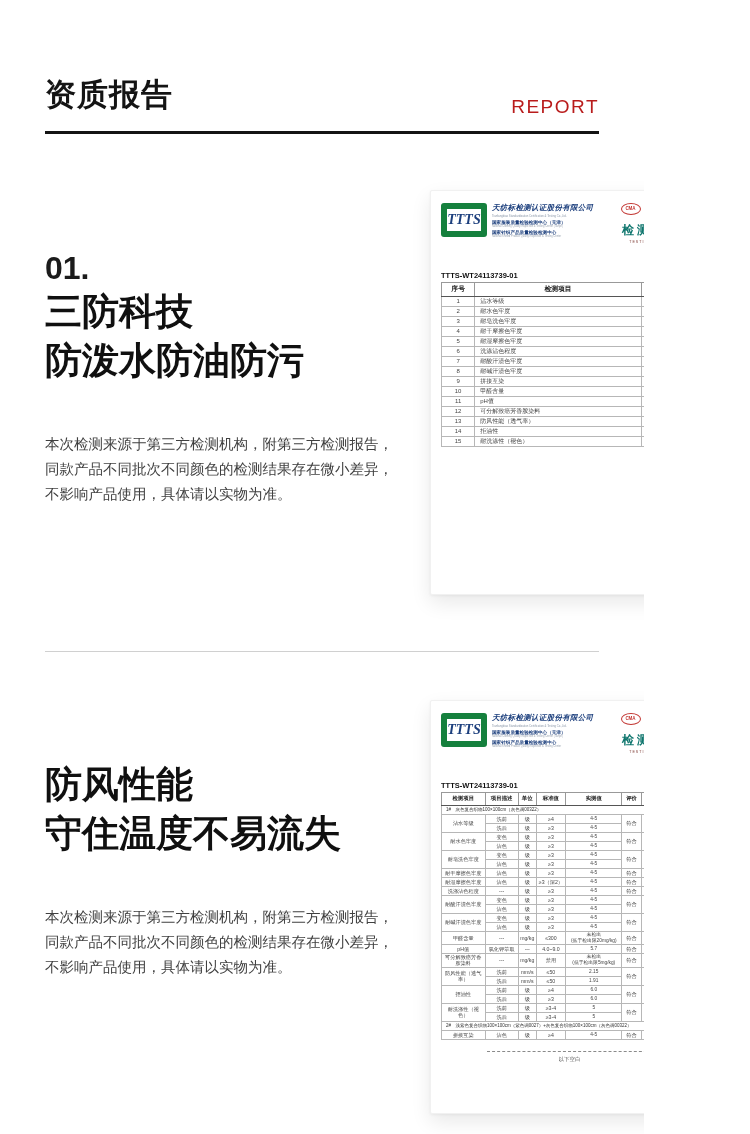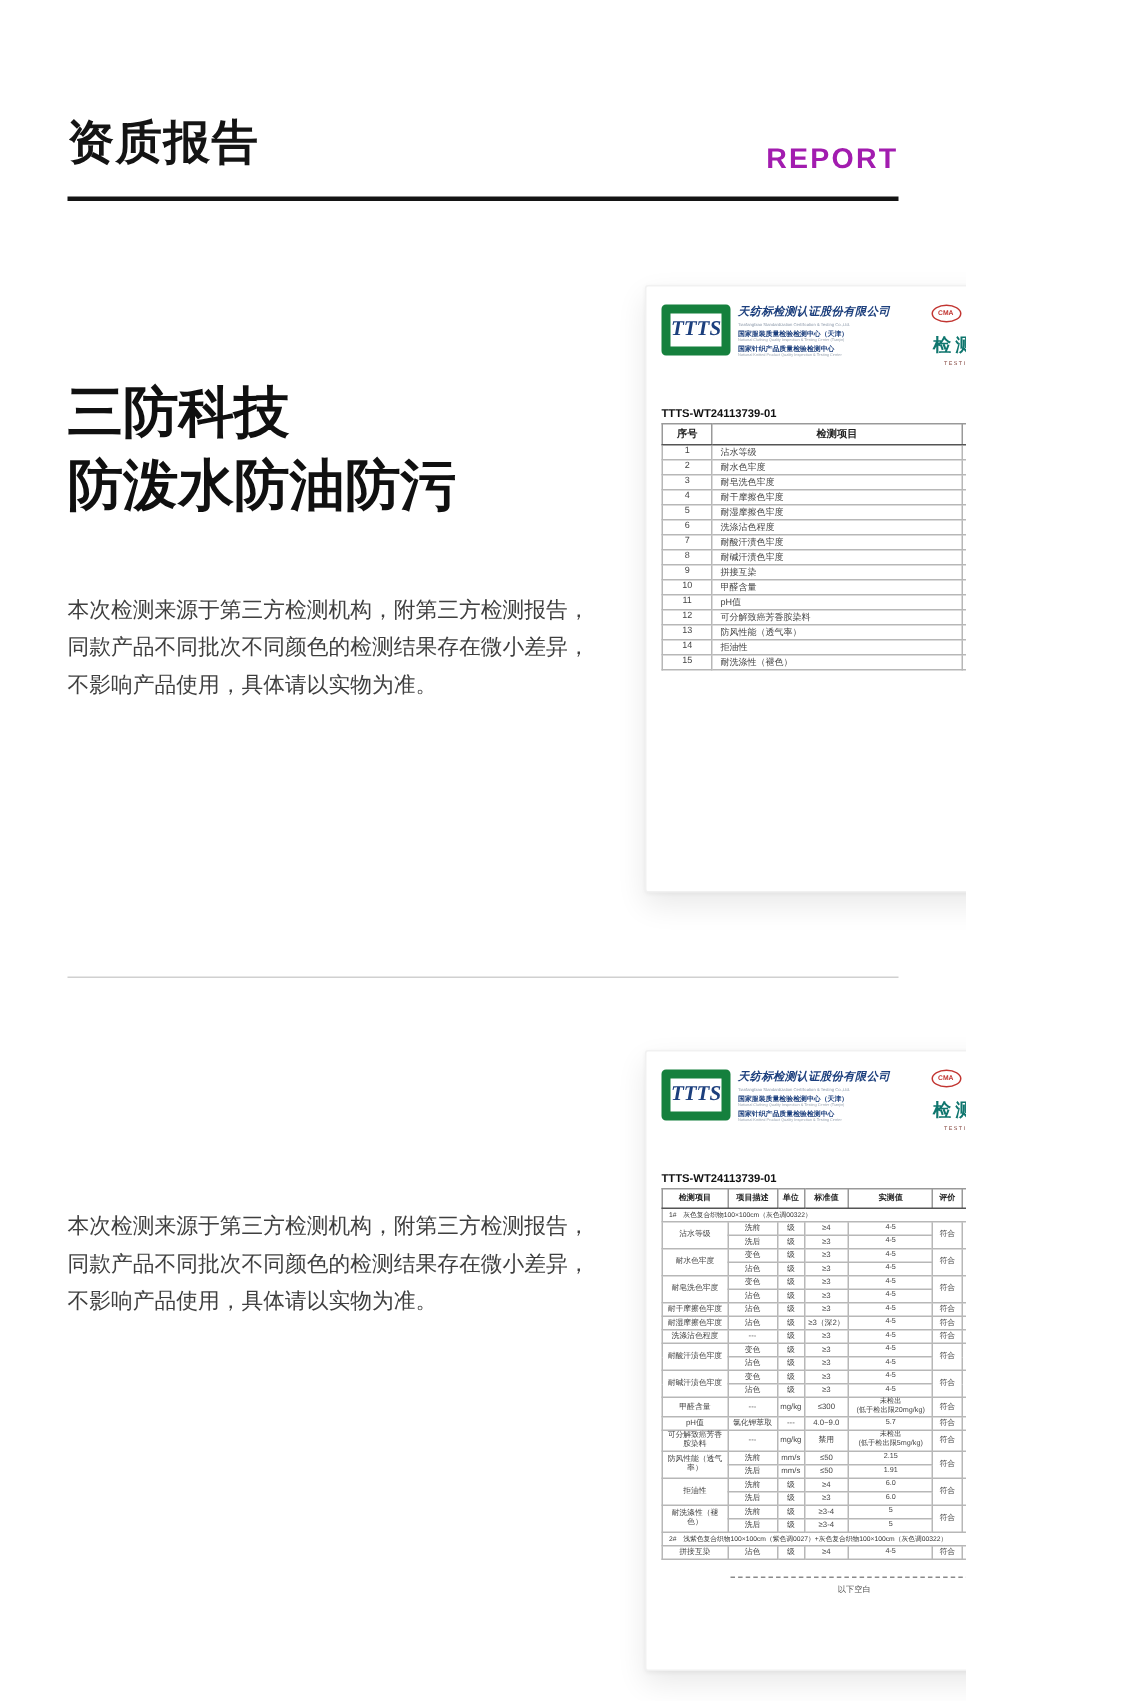--- a/index.html
+++ b/index.html
@@ -1,21 +1,21 @@
 <!DOCTYPE html>
 <html><head>
 <meta charset="utf-8">
 <style>
   html,body{margin:0;padding:0;background:#fff;}
   .canvas{position:relative;width:644px;height:1134px;background:#fff;overflow:hidden;
           font-family:"Liberation Sans",sans-serif;color:#141414;}
 
   
   .hdr-title{position:absolute;left:45px;top:74px;font-size:31px;font-weight:800;letter-spacing:1px;color:#141414;}
-  .hdr-sub{position:absolute;right:45px;top:96px;font-size:19px;font-weight:700;letter-spacing:1.5px;color:#a21caf;}
+  .hdr-sub{position:absolute;right:45px;top:96px;font-size:19px;font-weight:400;letter-spacing:1.5px;color:#b91c1c;}
   .hdr-rule{position:absolute;left:45px;right:45px;top:131px;height:2.5px;background:#141414;}
 
   
   .sec-text{position:absolute;left:45px;width:375px;}
   .sec-text.s1{top:250px;} .sec-text.s2{top:760px;}
   .sec-index{font-size:32px;font-weight:600;color:#1b1b1b;}
   .sec-h{margin-top:1px;font-size:37px;line-height:1.32;font-weight:800;color:#101010;white-space:pre-line;}
   .sec-p{margin-top:46px;font-size:14.5px;line-height:1.72;color:#3f3f3f;white-space:pre-line;}
 
   .mid-divider{position:absolute;left:45px;right:45px;top:651px;height:1px;background:#d0d0d0;}
@@ -74,20 +74,21 @@
 </head>
 <body>
 
 <div class="canvas">
 
   <div class="hdr-title">资质报告</div>
   <div class="hdr-sub">REPORT</div>
   <div class="hdr-rule"></div>
 
   <div class="sec-text s1">
+    <div class="sec-index">01.</div>
     <div class="sec-h">三防科技
 防泼水防油防污</div>
     <div class="sec-p">本次检测来源于第三方检测机构，附第三方检测报告，
 同款产品不同批次不同颜色的检测结果存在微小差异，
 不影响产品使用，具体请以实物为准。</div>
   </div>
 
   <div class="report r1">
     <div class="rp-inner">
       <div class="rp-head">
@@ -218,20 +219,22 @@
             <path d="M22 68 q14 9 34 7" stroke-width="2.5"></path>
           </g>
         </svg>
       </div>
     </div>
   </div>
 
   <div class="mid-divider"></div>
 
   <div class="sec-text s2">
+    <div class="sec-h">防风性能
+守住温度不易流失</div>
     <div class="sec-p">本次检测来源于第三方检测机构，附第三方检测报告，
 同款产品不同批次不同颜色的检测结果存在微小差异，
 不影响产品使用，具体请以实物为准。</div>
   </div>
 
   <div class="report r2">
     <div class="rp-inner">
       <div class="rp-head">
         <div class="rp-logo">TTTS</div>
         <div class="rp-co">

